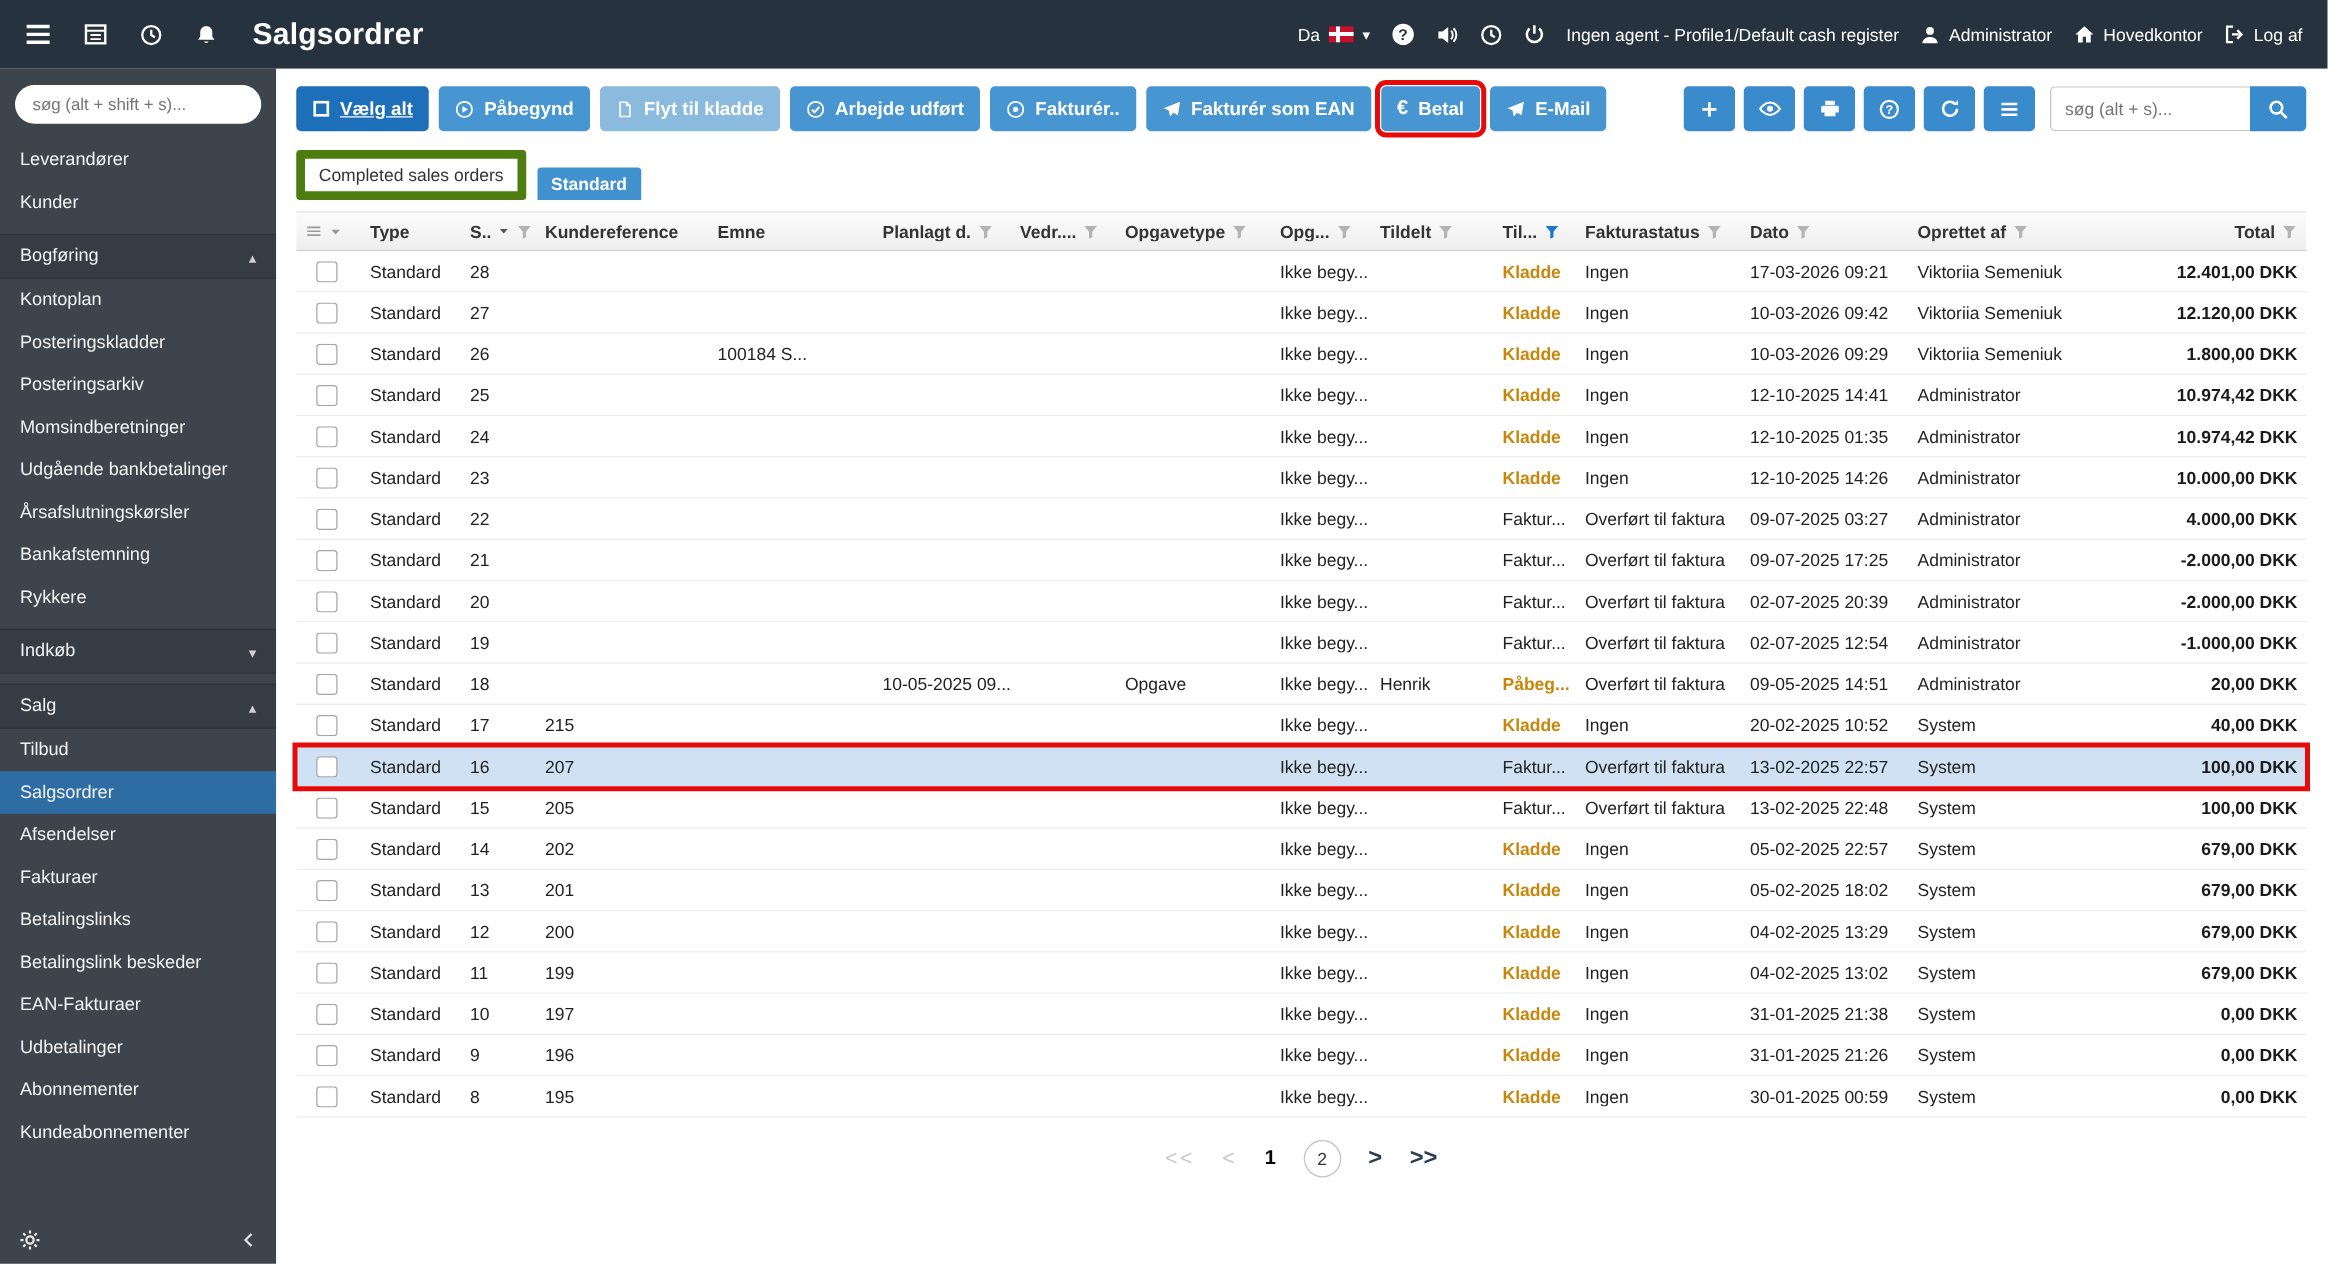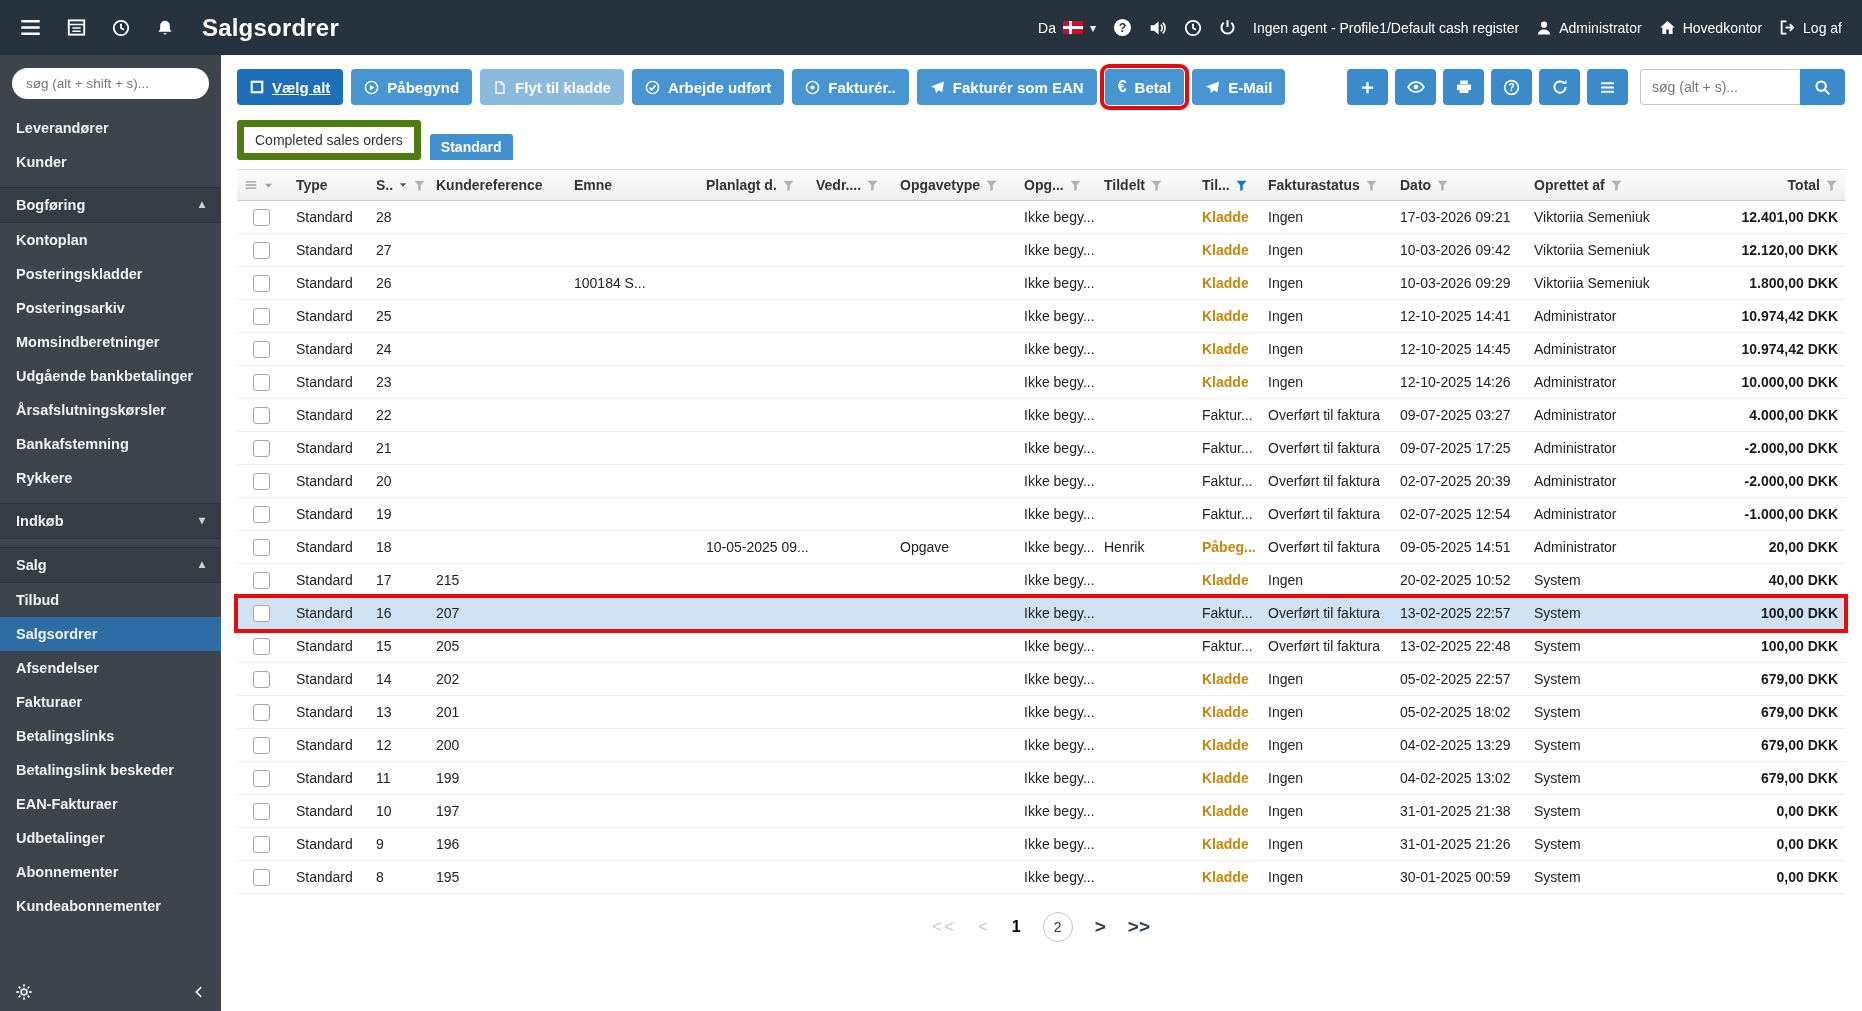--- a/index.html
+++ b/index.html
@@ -22,22 +22,22 @@
       #c8102e;}
   .caret{font-size:12px;color:#fff;}
 
   
   .sidebar{position:absolute;top:55px;left:0;bottom:0;width:221px;background:#3d444c;
     display:flex;flex-direction:column;color:#f2f2f2;}
   .sb-search{margin:13px 12px 12px 12px;}
   .sb-search input{width:100%;height:31px;border:none;border-radius:16px;padding:0 14px;
     font-size:13.5px;font-family:inherit;color:#444;outline:none;}
   .sb-menu{flex:1;overflow:hidden;}
-  .sb-item{padding:9px 16px;font-size:14.5px;font-weight:bold;cursor:pointer;
-    display:flex;justify-content:space-between;align-items:flex-start;white-space:nowrap;}
+  .sb-item{padding:9px 16px;font-size:14.5px;font-weight:normal;cursor:pointer;
+    display:flex;justify-content:space-between;align-items:flex-end;white-space:nowrap;}
   .sb-section{background:#353c44;border-top:1px solid #2d333a;border-bottom:1px solid #2d333a;
     margin-top:8px;}
   .sb-item.active{background:#2e6da4;}
   .sb-chev{font-size:12px;color:#cfcfcf;}
   .sb-bottom{height:38px;display:flex;justify-content:space-between;align-items:center;
     padding:0 15px;color:#e8e8e8;}
   .sb-bottom .ic{cursor:pointer;}
 
   
   .main{position:absolute;top:55px;left:221px;right:0;bottom:0;background:#fff;
@@ -761,21 +761,21 @@
             <div class="g-cell" style="width: 98px;">
               <span></span>
             </div>
             <div class="g-cell" style="width: 66px;">
               <span class="st-kladde">Kladde</span>
             </div>
             <div class="g-cell" style="width: 132px;">
               <span>Ingen</span>
             </div>
             <div class="g-cell" style="width: 134px;">
-              <span>12-10-2025 14:45</span>
+              <span>12-10-2025 01:35</span>
             </div>
             <div class="g-cell" style="width: 162px;">
               <span>Administrator</span>
             </div>
             <div class="g-cell right" style="width: 156px;">
               <span class="total-val">10.974,42 DKK</span>
             </div>
           </div>
           <div class="g-row">
             <div class="g-cell" style="width: 52px;">

